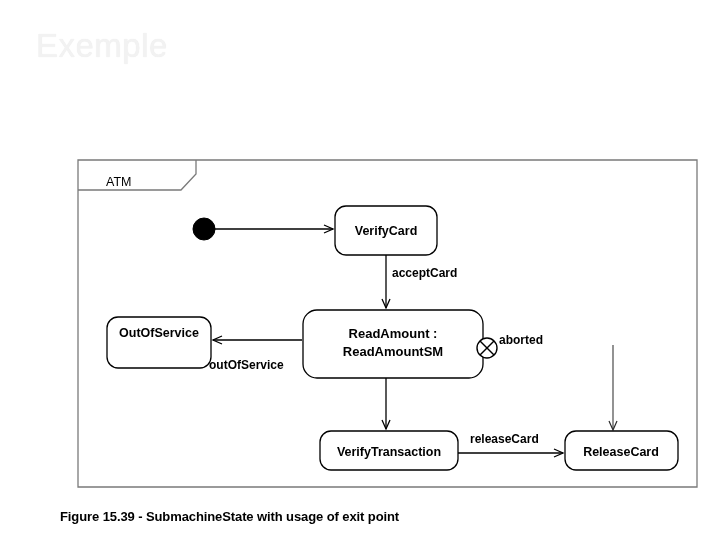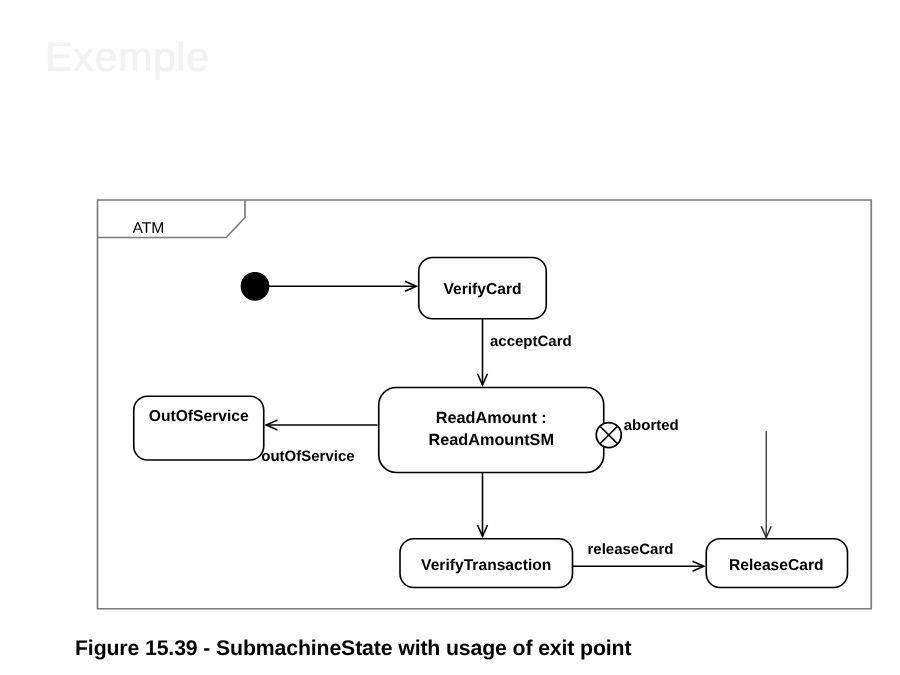--- a/index.html
+++ b/index.html
@@ -72,21 +72,21 @@
   .frame-label {
     font-family: "Liberation Sans", sans-serif;
     font-size: 12.5px;
     font-weight: normal;
     fill: #000000;
   }
   .caption-text {
     position: absolute;
     left: 60px;
     top: 509px;
-    font-size: 17px;
+    font-size: 13px;
     font-weight: bold;
     color: #000000;
     white-space: nowrap;
     letter-spacing: -0.1px;
   }
   .state-box {
     fill: #ffffff;
     stroke: #000000;
     stroke-width: 1.3;
   }

